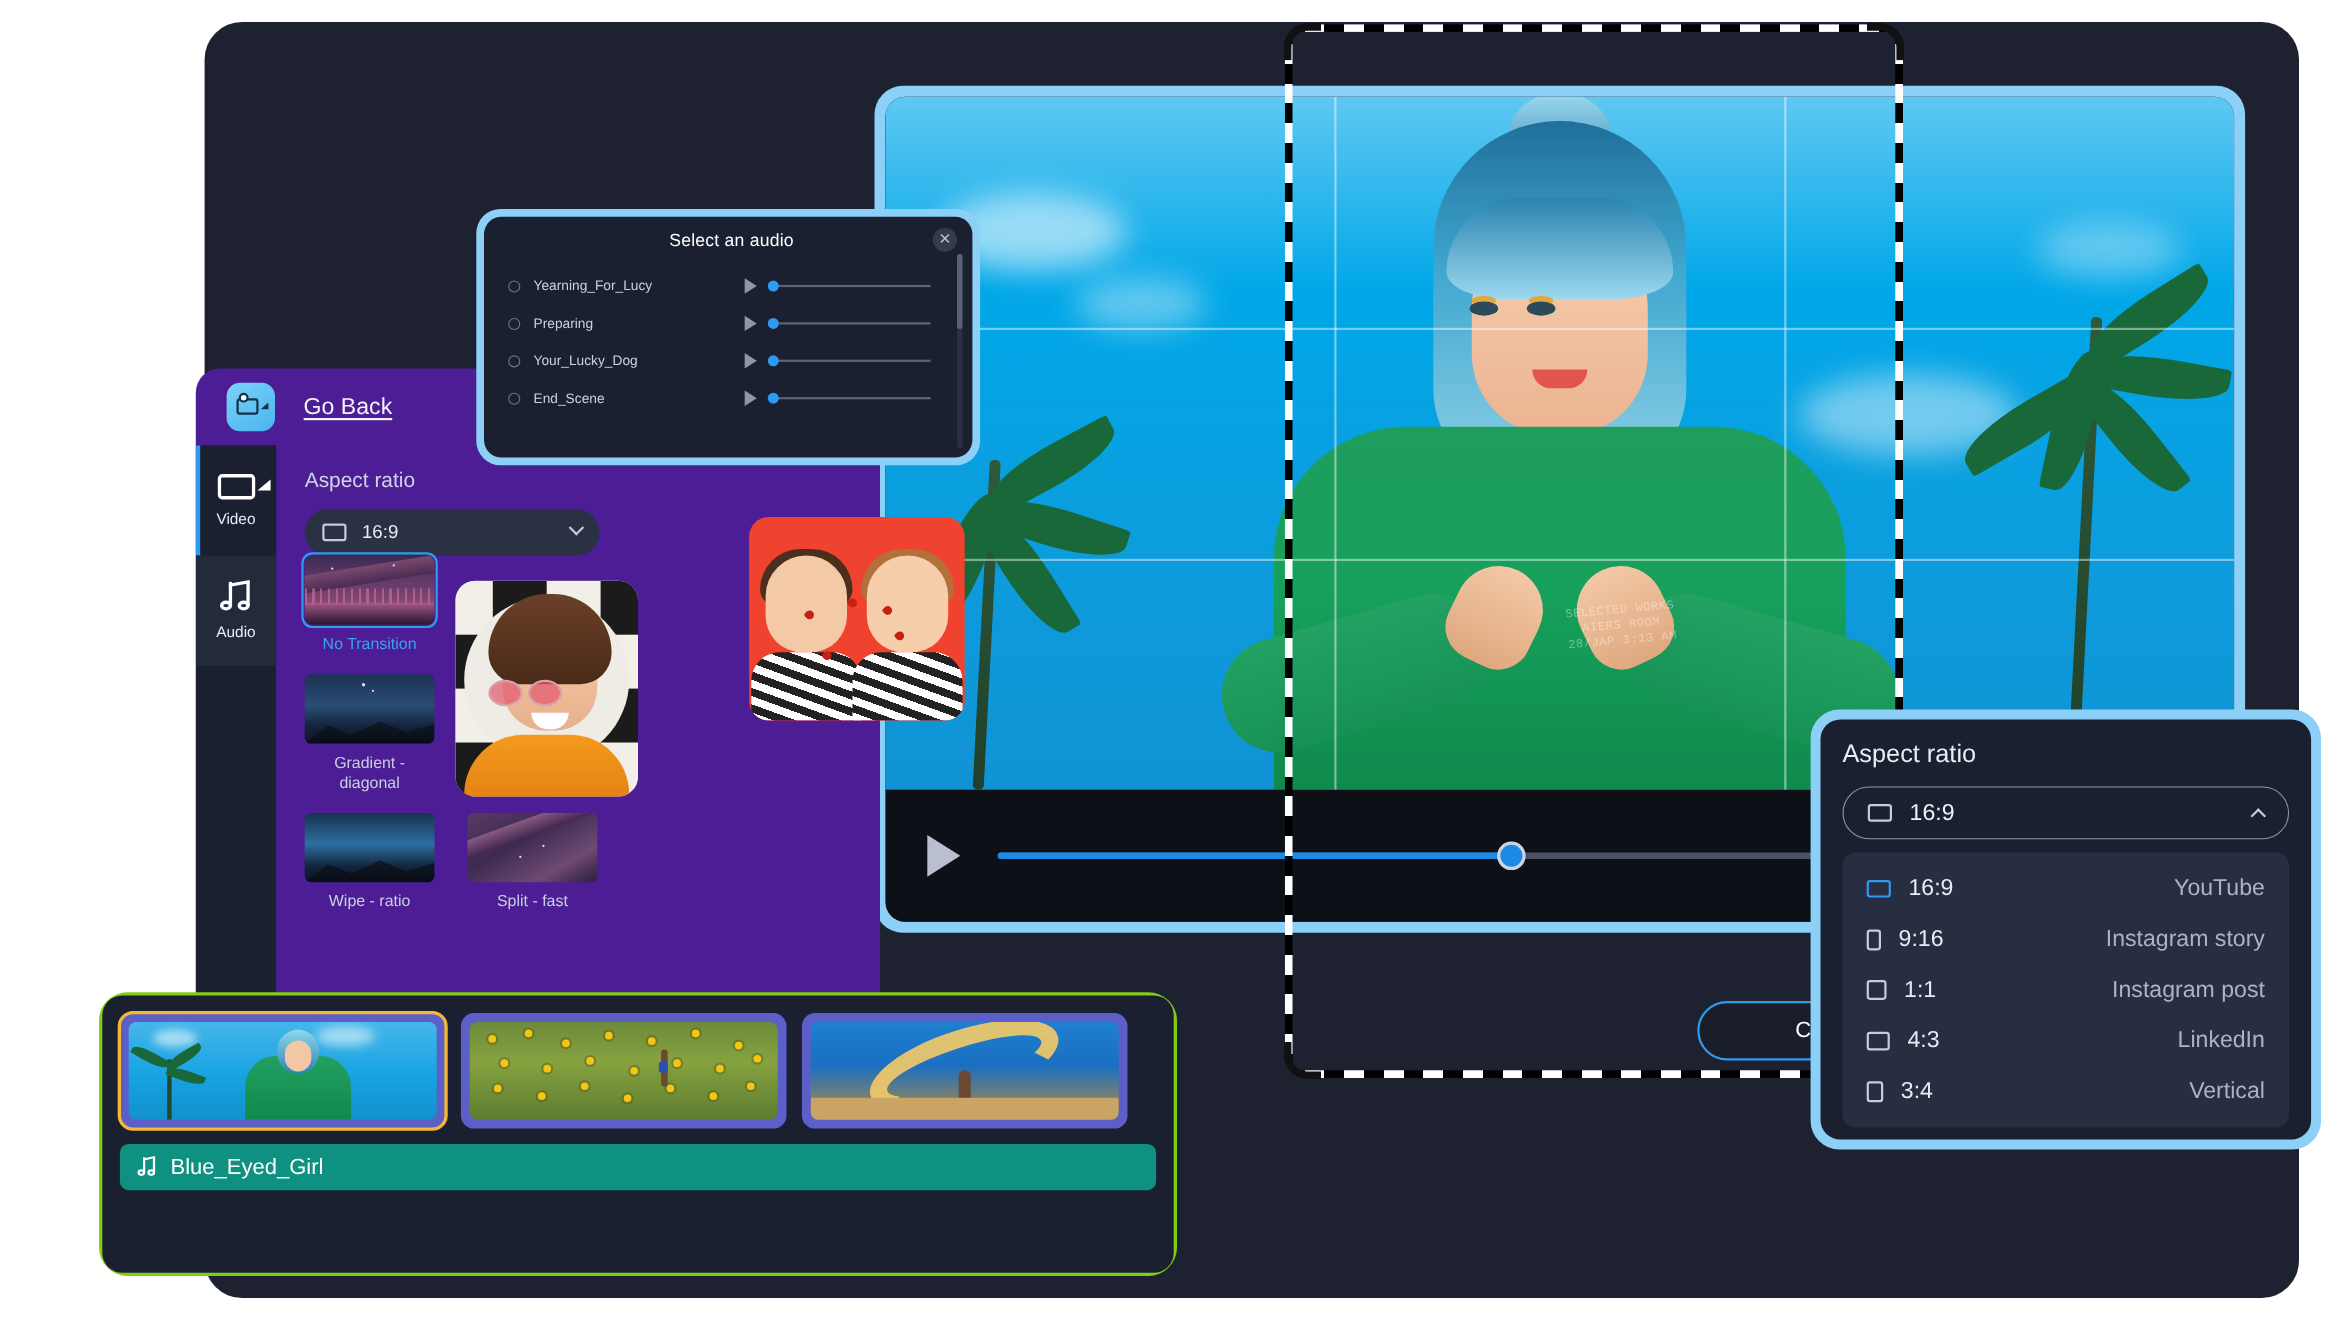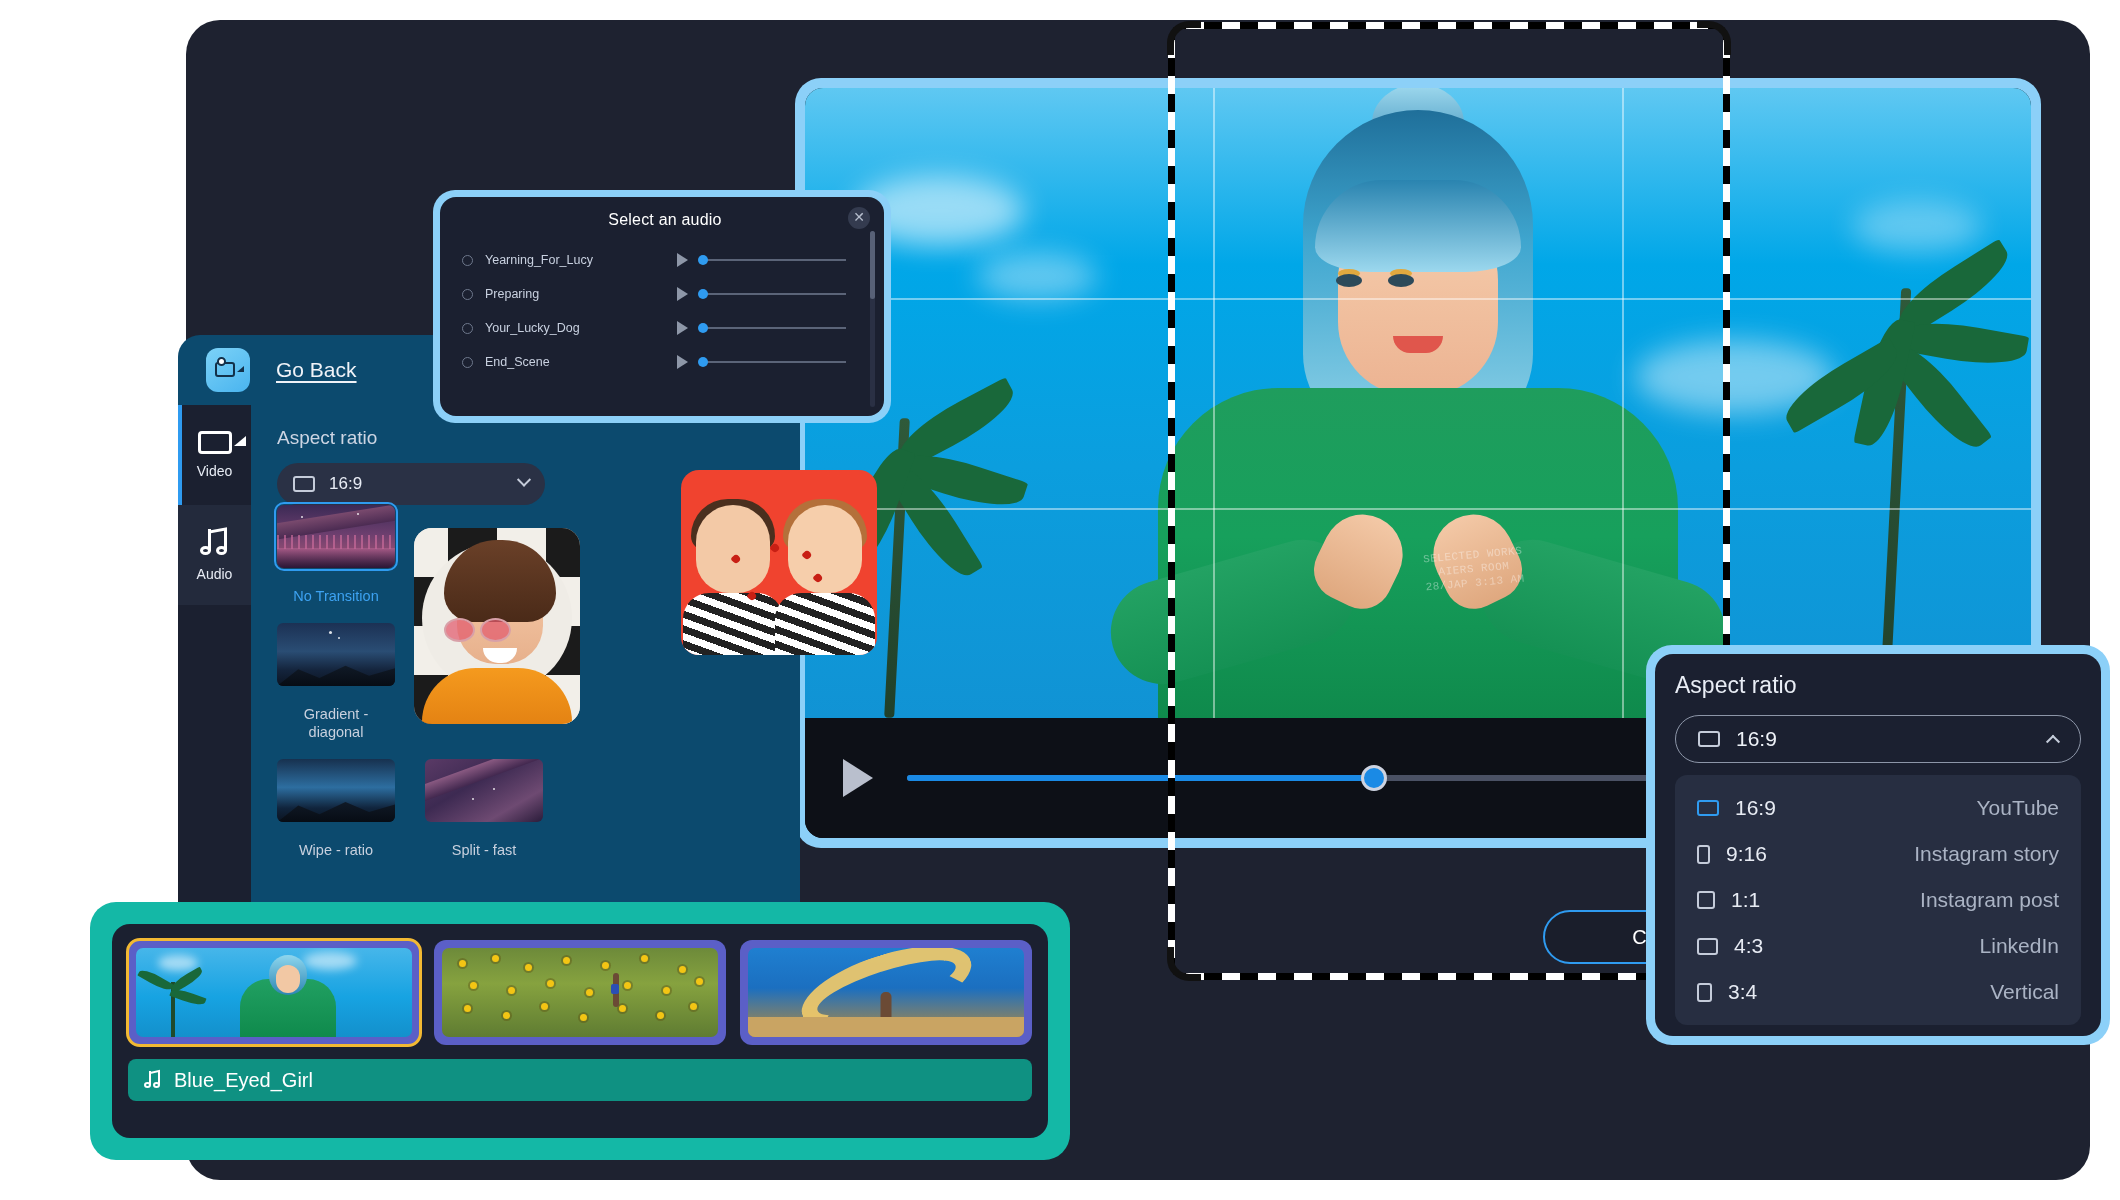--- a/index.html
+++ b/index.html
@@ -109,21 +109,21 @@
   }
   .crop-overlay .corner{ position:absolute; width:34px; height:34px; border:7px solid #111; }
   .crop-overlay .c1{ left:-1px; top:-1px; border-right:0;border-bottom:0;border-radius:22px 0 0 0;}
   .crop-overlay .c2{ right:-1px; top:-1px; border-left:0;border-bottom:0;border-radius:0 22px 0 0;}
   .crop-overlay .c3{ left:-1px; bottom:-1px; border-right:0;border-top:0;border-radius:0 0 0 22px;}
   .crop-overlay .c4{ right:-1px; bottom:-1px; border-left:0;border-top:0;border-radius:0 0 22px 0;}
 
   
   .editor-panel{
     position:absolute; left:178px; top:335px; width:622px; height:570px;
-    background:#0c4a6e; border-radius:22px 22px 0 0; overflow:hidden;
+    background:#4c1d95; border-radius:22px 22px 0 0; overflow:hidden;
   }
   .ed-top{ height:70px; display:flex; align-items:center; gap:26px; padding-left:28px; }
   .logo{ width:44px;height:44px;border-radius:12px;
     background:linear-gradient(145deg,#7cd2f7,#49b4ef); position:relative; }
   .logo .cam{ position:absolute; left:9px; top:14px; width:20px;height:15px;
     border:2.5px solid #13314a; border-radius:3px; }
   .logo .cam:after{ content:""; position:absolute; left:20px; top:2px; width:0;height:0;
     border-bottom:6px solid #13314a; border-left:7px solid transparent; }
   .logo .dot{ position:absolute; left:11px; top:9px; width:9px;height:9px;border-radius:50%;
     background:#fff; border:2px solid #13314a; }
@@ -157,21 +157,21 @@
   .rect-ico.v{ width:13px; height:19px; }
   .chev{ margin-left:auto; width:10px;height:10px; border-right:2.5px solid #c5ccda;
     border-bottom:2.5px solid #c5ccda; transform:rotate(45deg) translate(-3px,-3px); }
   .chev.up{ transform:rotate(225deg) translate(-2px,-2px); }
 
   .trans-title{ color:#cdd5e3; font-size:19px; margin:26px 0 12px; }
   .trans-grid{ display:grid; grid-template-columns:repeat(2,118px); gap:18px 30px; }
   .trans-item{ cursor:pointer; }
   .tthumb{ width:118px; height:63px; border-radius:6px; overflow:hidden; position:relative; }
   .trans-item.sel .tthumb{ outline:2.5px solid #2f9bf0; outline-offset:1px; border-radius:7px; }
-  .tlabel{ margin-top:19px; text-align:center; font-size:14.5px; color:#c8d0de; line-height:1.25; }
+  .tlabel{ margin-top:9px; text-align:center; font-size:14.5px; color:#c8d0de; line-height:1.25; }
   .trans-item.sel .tlabel{ color:#3da2f2; }
   .th-a{ background:linear-gradient(180deg,#3b2a55 0%,#6b3e6e 45%,#8a4a72 70%,#4b2b52 100%); }
   .th-b{ background:linear-gradient(180deg,#1c3154 0%,#2a4d74 45%,#14243c 75%,#0c1422 100%); }
   .th-c{ background:linear-gradient(180deg,#17314f 0%,#2d6ea0 45%,#10243c 78%,#0a1320 100%); }
   .th-d{ background:linear-gradient(150deg,#5a3a66 0%,#3d2a52 40%,#6e4a72 75%,#2a1c3a 100%); }
   .th-sparkle{ position:absolute; background:#fff; width:2px;height:2px; border-radius:50%; opacity:.85;}
   .th-bridge{ position:absolute; left:-10%; top:14%; width:120%; height:16px;
     background:linear-gradient(180deg,#7a4a6e,#4b2b52); transform:rotate(-9deg); }
   .th-city{ position:absolute; left:0; right:0; bottom:30%; height:22%;
     background:repeating-linear-gradient(90deg,#c86a9a 0 2px,transparent 2px 7px); opacity:.7;}
@@ -261,21 +261,21 @@
     display:flex; align-items:center; gap:16px; padding:0 22px; color:#eef2f8; font-size:21px; cursor:pointer; }
   .ar-list{ margin-top:12px; background:#272e41; border-radius:12px; padding:10px 0; }
   .ar-opt{ height:46px; display:flex; align-items:center; gap:16px; padding:0 22px;
     color:#e7ebf3; font-size:21px; cursor:pointer; }
   .ar-opt .plat{ margin-left:auto; color:#aab3c4; }
   .ar-opt.sel .rect-ico{ border-color:#2f9bf0; border-width:2.5px; }
 
   
   .timeline{
     position:absolute; left:90px; top:902px; width:980px; height:258px;
-    background:#14b8a6; border-radius:26px; padding:22px;
+    background:#84cc16; border-radius:26px; padding:3px;
   }
   .tl-inner{ width:100%; height:100%; background:#1b2030; border-radius:18px; padding:16px; }
   .tl-clips{ display:flex; gap:14px; }
   .clip{ width:296px; height:105px; background:#5b5fc7; border-radius:12px;
     padding:8px; cursor:pointer; }
   .clip.sel{ outline:3px solid #f2b933; outline-offset:-1px; }
   .clip .thumb{ width:100%; height:100%; border-radius:7px; overflow:hidden; position:relative; }
   .c1t{ background:linear-gradient(180deg,#46b6ea 0%,#17a3e2 55%,#1390cc 100%); }
   .c2t{ background:linear-gradient(180deg,#6d8a3a 0%,#86a23f 40%,#5f7c32 100%); }
   .c3t{ background:linear-gradient(180deg,#1f7fd0 0%,#1b6fc0 45%,#b98b3c 100%); }

